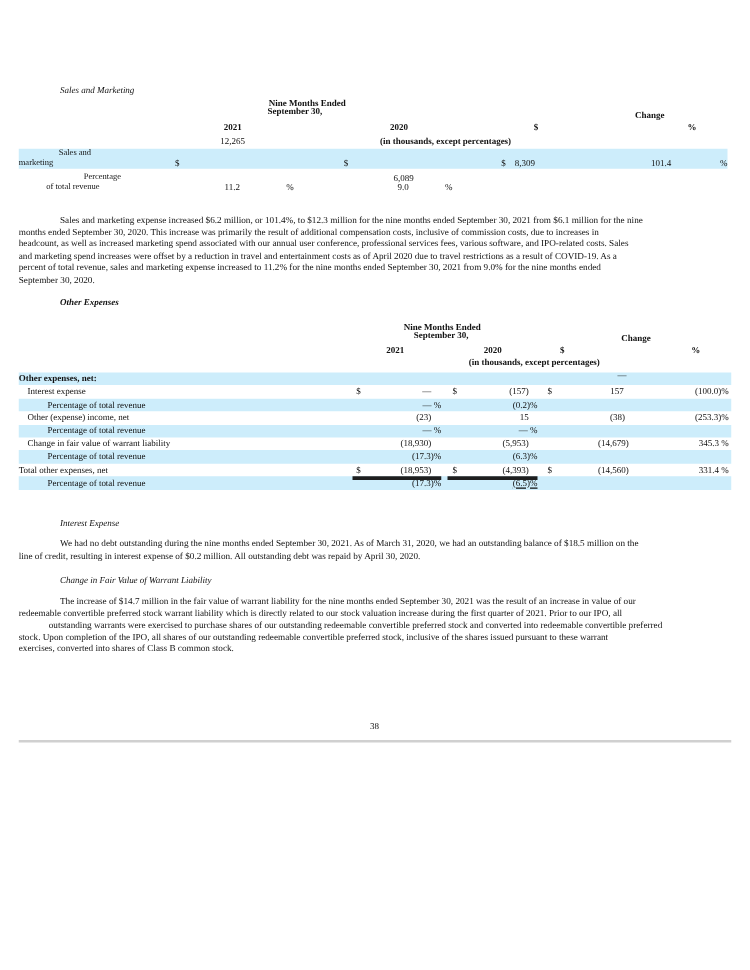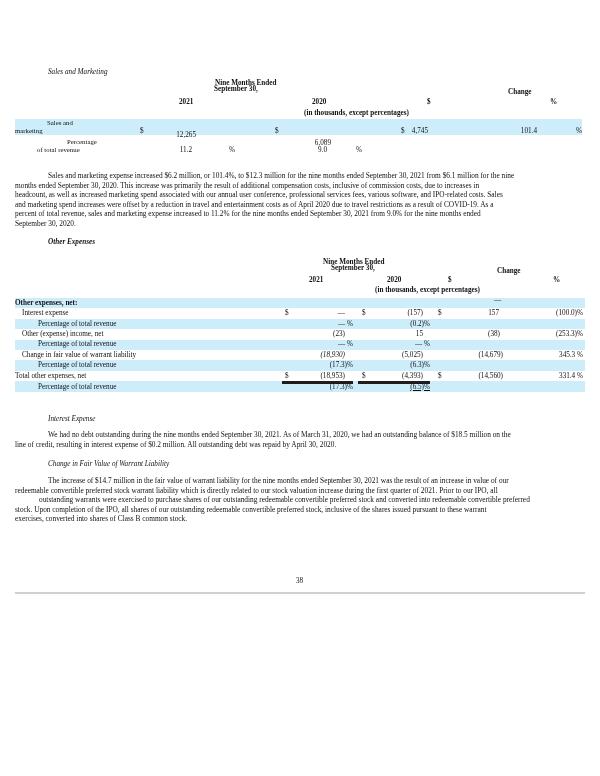--- a/index.html
+++ b/index.html
@@ -27,25 +27,25 @@
   <div class="a t b" style="left:179px;top:99px;">2021</div>
   <div class="a t b" style="left:312px;top:99px;">2020</div>
   <div class="a t b" style="left:427px;top:99px;">$</div>
   <div class="a t b" style="left:550px;top:99px;">%</div>
   <div class="a t b" style="left:304px;top:110px;">(in thousands, except percentages)</div>
 
   <div class="band" style="left:15px;top:119px;width:567px;height:16px;"></div>
   <div class="a sm" style="left:47px;top:120px;">Sales and</div>
   <div class="a sm" style="left:15px;top:128px;">marketing</div>
   <div class="a t" style="left:140px;top:128px;">$</div>
-  <div class="a t" style="right:404px;top:132px;">12,265</div>
+  <div class="a t" style="right:404px;top:110px;">12,265</div>
   <div class="a t" style="left:275px;top:128px;">$</div>
   <div class="a t" style="right:269px;top:120px;margin-top:20px;">6,089</div>
   <div class="a t" style="left:401px;top:128px;">$</div>
-  <div class="a t" style="right:172px;top:128px;">4,745</div>
+  <div class="a t" style="right:172px;top:128px;">8,309</div>
   <div class="a t" style="right:63px;top:128px;">101.4</div>
   <div class="a t" style="left:576px;top:128px;">%</div>
 
   <div class="a sm" style="left:67px;top:139px;">Percentage</div>
   <div class="a sm" style="left:37px;top:147px;">of total revenue</div>
   <div class="a t" style="right:408px;top:147px;">11.2</div>
   <div class="a t" style="left:229px;top:147px;">%</div>
   <div class="a t" style="right:273px;top:147px;">9.0</div>
   <div class="a t" style="left:356px;top:147px;">%</div>
 </div>
@@ -97,22 +97,22 @@
   <div class="a t" style="right:255px;top:331px;">(23)</div>
   <div class="a t" style="right:177px;top:331px;">15</div>
   <div class="a t" style="right:100px;top:331px;">(38)</div>
   <div class="a t" style="right:17px;top:331px;padding-left:36px;">(253.3)%</div>
 
   <div class="a t" style="left:38px;top:341.3px;">Percentage of total revenue</div>
   <div class="a t" style="right:247px;top:341.3px;">— %</div>
   <div class="a t" style="right:170px;top:341.3px;">— %</div>
 
   <div class="a t" style="left:22px;top:351.7px;">Change in fair value of warrant liability</div>
-  <div class="a t" style="right:255px;top:351.7px;font-style:italic;">(18,930)</div>
-  <div class="a t" style="right:177px;top:351.7px;">(5,025)</div>
+  <div class="a t" style="right:255px;top:351.7px;">(18,930)</div>
+  <div class="a t" style="right:177px;top:351.7px;">(5,953)</div>
   <div class="a t" style="right:97px;top:351.7px;">(14,679)</div>
   <div class="a t" style="right:17px;top:351.7px;">345.3 %</div>
 
   <div class="a t" style="left:38px;top:362.1px;">Percentage of total revenue</div>
   <div class="a t" style="right:247px;top:362.1px;">(17.3)%</div>
   <div class="a t" style="right:170px;top:362.1px;">(6.3)%</div>
 
   <div class="a t" style="left:15px;top:372.5px;">Total other expenses, net</div>
   <div class="a t" style="left:285px;top:372.5px;">$</div>
   <div class="a t" style="right:255px;top:372.5px;">(18,953)</div>

